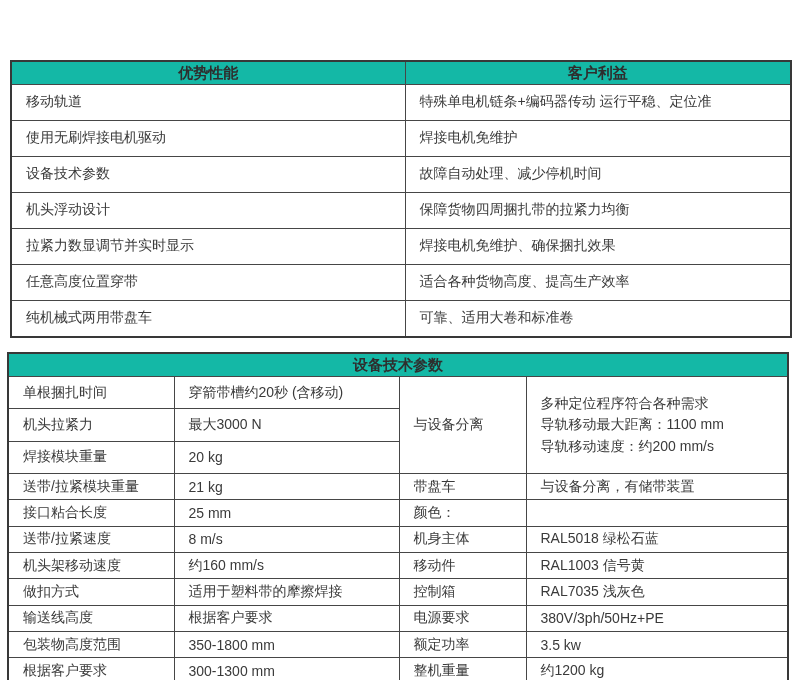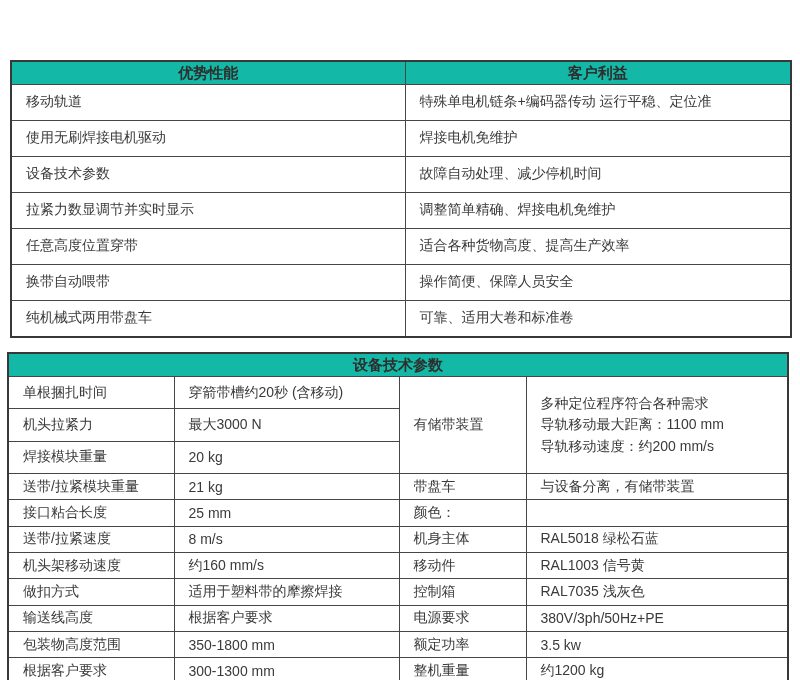--- a/index.html
+++ b/index.html
@@ -76,30 +76,30 @@
       </tr>
     <tr>
         <td>使用无刷焊接电机驱动</td>
         <td>焊接电机免维护</td>
       </tr>
     <tr>
         <td>设备技术参数</td>
         <td>故障自动处理、减少停机时间</td>
       </tr>
     <tr>
+        <td>机头浮动设计</td>
+        <td>保障货物四周捆扎带的拉紧力均衡</td>
+      </tr>
+    <tr>
         <td>拉紧力数显调节并实时显示</td>
-        <td>调整简单精确、焊接电机免维护</td>
+        <td>焊接电机免维护、确保捆扎效果</td>
       </tr>
     <tr>
         <td>任意高度位置穿带</td>
         <td>适合各种货物高度、提高生产效率</td>
-      </tr>
-    <tr>
-        <td>换带自动喂带</td>
-        <td>操作简便、保障人员安全</td>
       </tr>
     <tr>
         <td>纯机械式两用带盘车</td>
         <td>可靠、适用大卷和标准卷</td>
       </tr>
   </tbody>
 </table>
 
 <table class="t2">
   <colgroup>
@@ -110,21 +110,21 @@
     </colgroup>
   <thead>
     <tr>
       <th colspan="4">设备技术参数</th>
     </tr>
   </thead>
   <tbody>
     <tr>
       <td>单根捆扎时间</td>
       <td>穿箭带槽约20秒 (含移动)</td>
-      <td rowspan="3">有储带装置</td>
+      <td rowspan="3">与设备分离</td>
       <td rowspan="3" class="rail-val">
         <div>多种定位程序符合各种需求</div>
         <div>导轨移动最大距离：1100 mm</div>
         <div>导轨移动速度：约200 mm/s</div>
       </td>
     </tr>
     <tr>
       <td>机头拉紧力</td>
       <td>最大3000 N</td>
     </tr>

